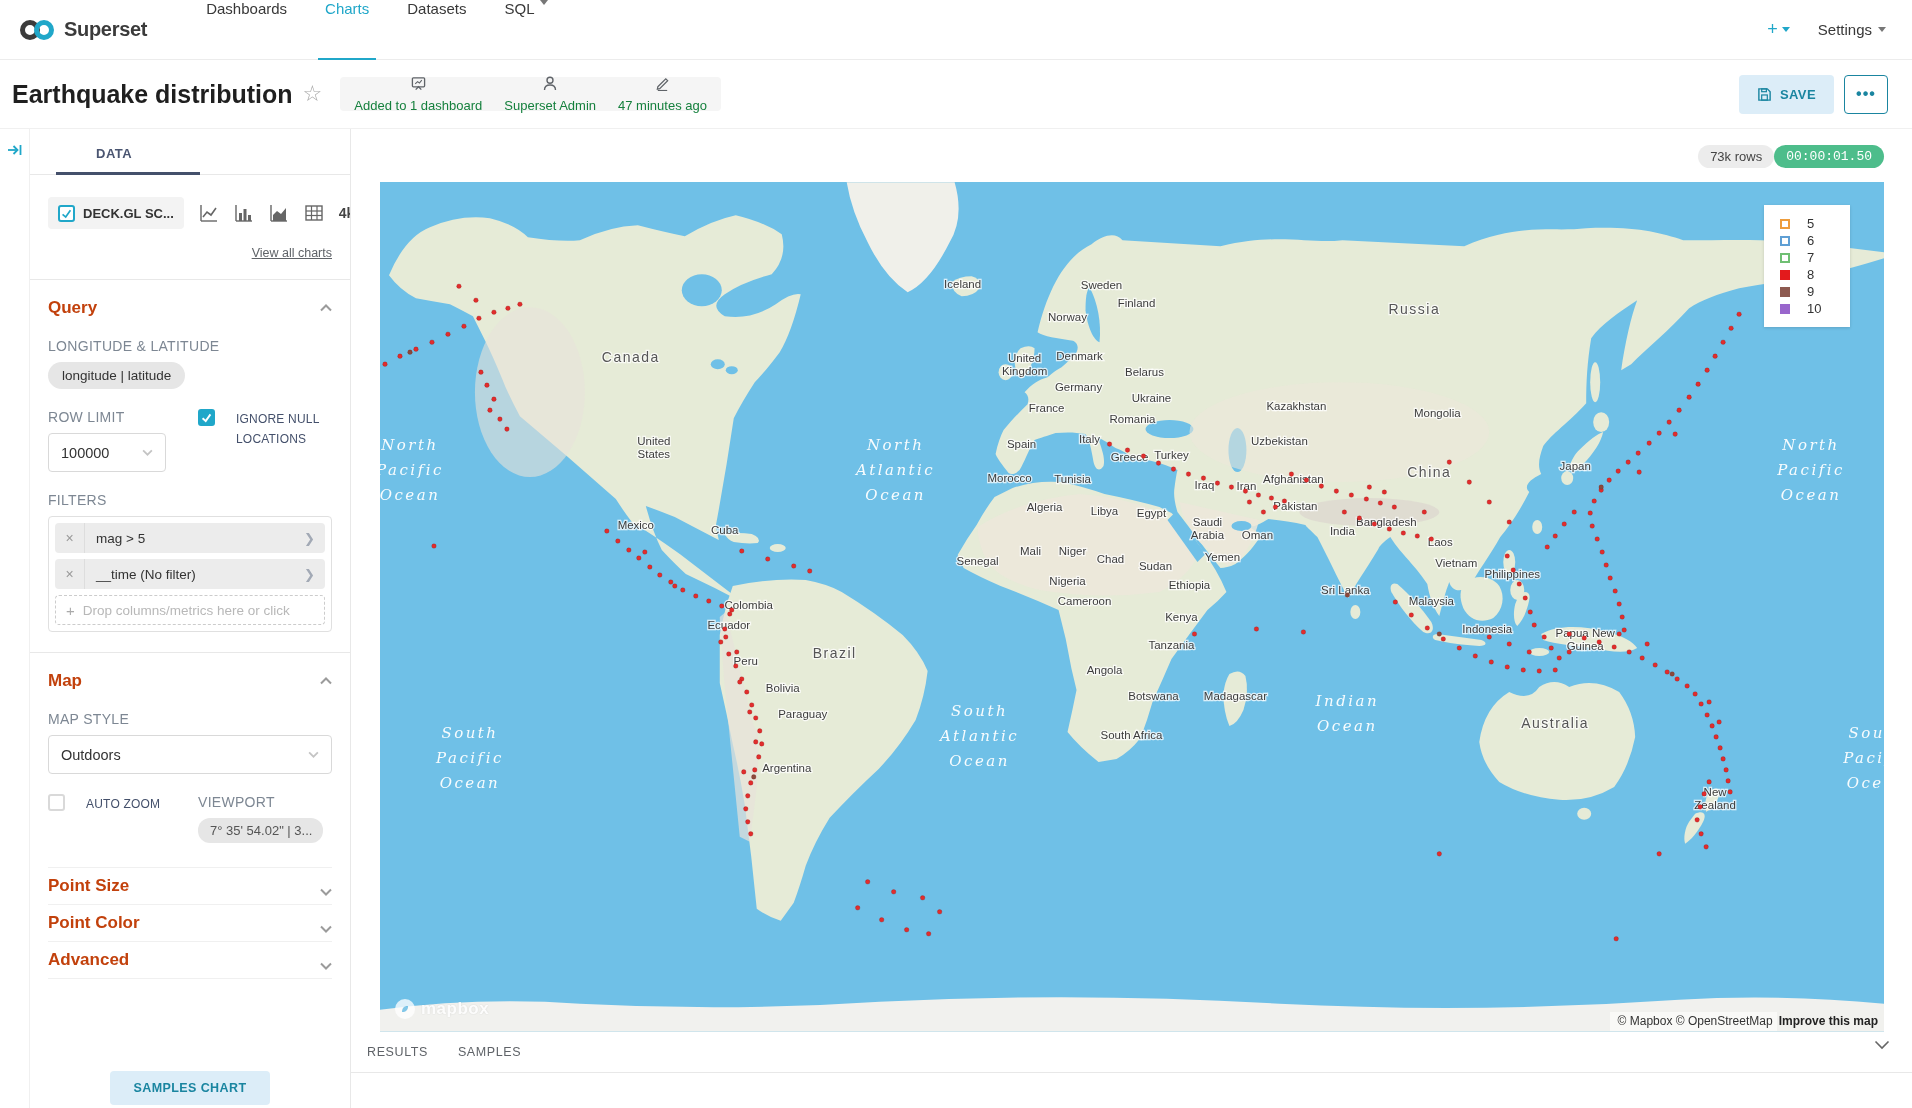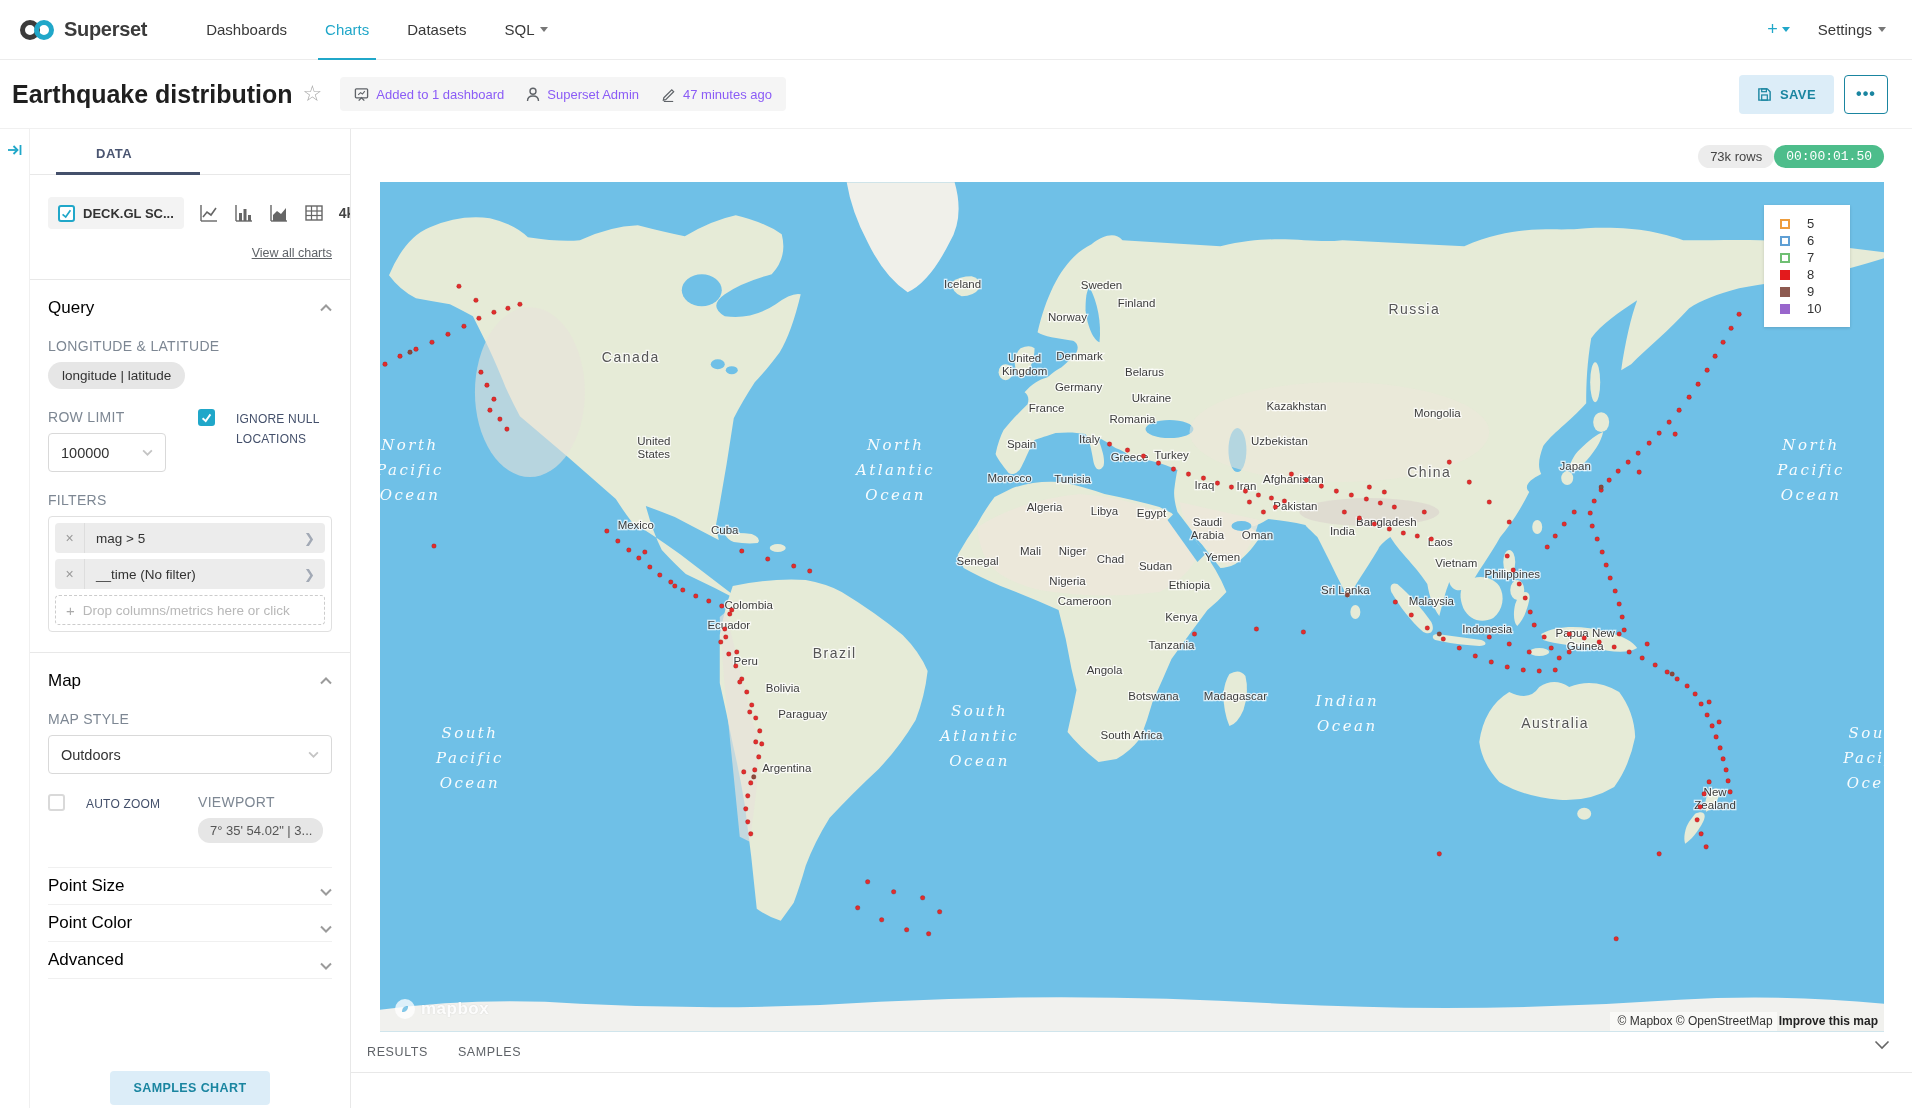--- a/index.html
+++ b/index.html
@@ -5,40 +5,40 @@
   * { margin:0; padding:0; box-sizing:border-box; }
   html,body { width:1912px; height:1108px; overflow:hidden; background:#fff;
     font-family:"Liberation Sans","DejaVu Sans",sans-serif; color:#333; }
 
   
   .topnav { height:60px; display:flex; align-items:center; padding:0 26px 0 18px;
     border-bottom:1px solid #ececec; background:#fff; position:relative; z-index:5; }
   .brand { display:flex; align-items:center; gap:8px; margin-right:40px; }
   .brand-text { font-size:20px; font-weight:bold; color:#3b3b3b; letter-spacing:-0.3px; }
   .nav-items { display:flex; align-items:center; height:100%; }
-  .nav-item { height:100%; display:flex; align-items:center; padding:0 19px; font-size:15px;
+  .nav-item { height:100%; display:flex; align-items:flex-start; padding:0 19px; font-size:15px;
     color:#383838; position:relative; cursor:pointer; }
   .nav-item.active { color:#20a7c9; }
   .nav-item.active::after { content:""; position:absolute; left:12px; right:12px; bottom:-1px;
     height:2px; background:#20a7c9; }
   .caret { width:0; height:0; border-left:4px solid transparent; border-right:4px solid transparent;
     border-top:5px solid #777; display:inline-block; margin-left:6px; }
   .nav-right { margin-left:auto; display:flex; align-items:center; gap:28px; }
   .plus-menu { color:#20a7c9; font-size:18px; display:flex; align-items:center; cursor:pointer; }
   .plus-menu .caret { border-top-color:#20a7c9; margin-left:4px; }
   .settings-menu { font-size:15px; color:#383838; display:flex; align-items:center; cursor:pointer; }
 
   
   .chart-header { height:69px; display:flex; align-items:center; padding:0 24px 0 12px;
     border-bottom:1px solid #f0f0f0; background:#fff; position:relative; z-index:4; }
   .page-title { font-size:25px; font-weight:bold; color:#1f1f1f; margin-right:10px; }
   .star { font-size:22px; color:#a8a8a8; margin-right:18px; cursor:pointer; line-height:1; }
   .meta-box { display:flex; align-items:center; gap:22px; background:#f5f5f5; border-radius:4px;
     height:34px; padding:0 14px; }
-  .meta-item { display:flex; align-items:center; gap:7px; font-size:13px; color:#8b5cf6; }
+  .meta-item { display:flex; align-items:center; gap:7px; font-size:13px; color:#15803d;flex-direction:column; }
   .meta-item svg { flex:none; }
   .header-right { margin-left:auto; display:flex; align-items:center; gap:10px; }
   .save-btn { display:flex; align-items:center; gap:8px; background:#dcedf8; color:#1a85a0;
     border:none; border-radius:4px; height:39px; padding:0 18px; font-size:13px; font-weight:bold;
     letter-spacing:0.4px; cursor:pointer; font-family:inherit; }
   .more-btn { width:44px; height:39px; background:#fff; border:1px solid #1a85a0; border-radius:4px;
     color:#1a85a0; font-size:16px; font-weight:bold; letter-spacing:1px; cursor:pointer; line-height:1; }
 
   
   .content { display:flex; height:992px; }
@@ -63,21 +63,21 @@
   .cb-filled { background:#20a7c9; border:2px solid #20a7c9; }
   .cb-empty { background:#fff; border:2px solid #d9d9d9; }
   .viz-icon { color:#666; display:flex; cursor:pointer; }
   .viz-4k { font-size:14px; font-weight:bold; color:#444; cursor:pointer; }
   .viewall-row { text-align:right; margin:14px 0 18px; }
   .viewall-row a { font-size:12.5px; color:#5f6368; text-decoration:underline; cursor:pointer; }
   .divider { border-top:1px solid #e8e8e8; margin:0 -18px; }
 
   .section { padding:18px 0 20px; }
   .section-head { display:flex; align-items:center; justify-content:space-between; cursor:pointer; }
-  .section-title { font-size:17px; color:#000000; }
+  .section-title { font-size:17px; color:#c2410c;font-weight:bold; }
   .chev { stroke:#9b9b9b; fill:none; stroke-width:2; }
   .ctl-label { font-size:14px; color:#7d8793; letter-spacing:0.3px; margin-bottom:8px; }
   .pill { display:inline-block; background:#e6e6e6; border-radius:14px; padding:6px 14px;
     font-size:13.5px; color:#333; cursor:pointer; }
   .mt18 { margin-top:20px; }
   .two-col { display:flex; margin-top:20px; }
   .col-l { width:150px; } .col-r { flex:1; }
   .select { height:39px; border:1px solid #d9d9d9; border-radius:4px; display:flex;
     align-items:center; padding:0 12px; font-size:14.5px; color:#333; background:#fff;
     cursor:pointer; justify-content:space-between; }

